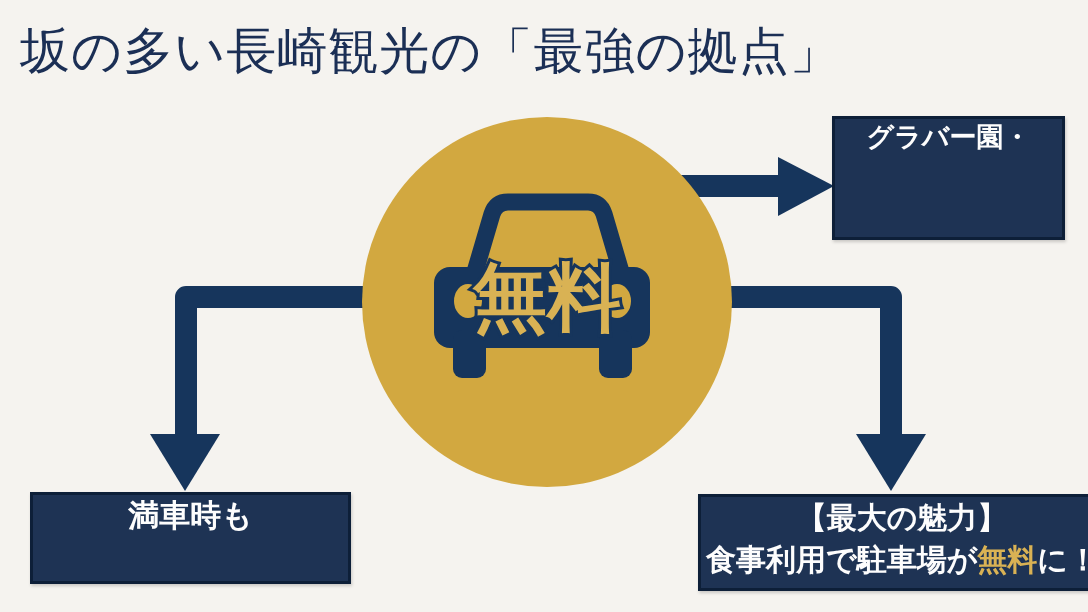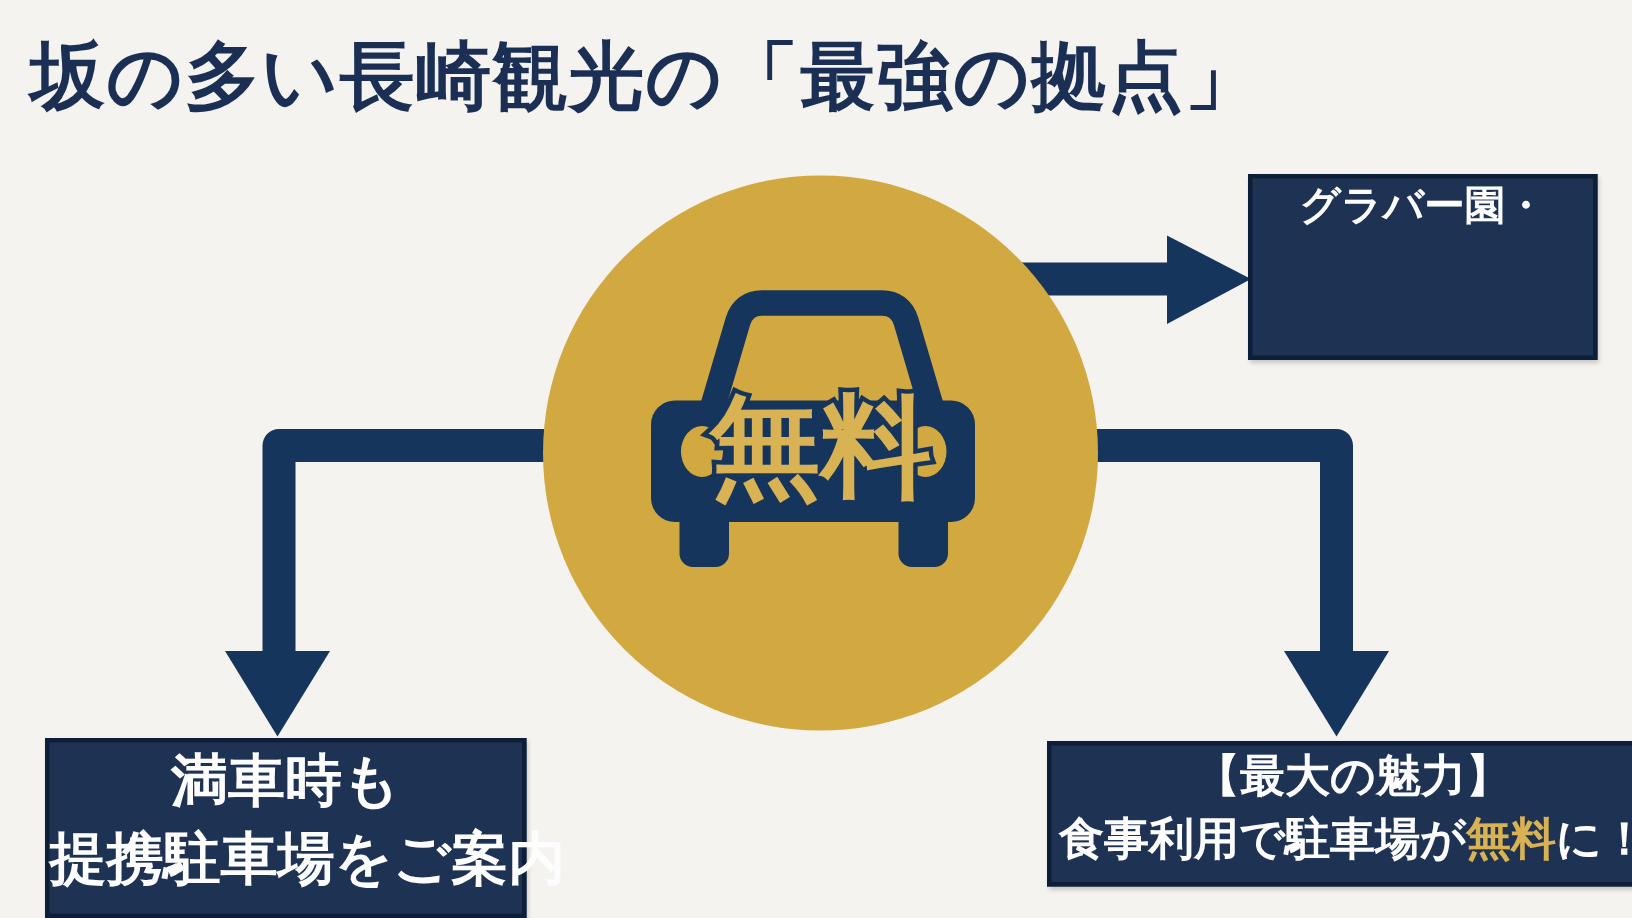--- a/index.html
+++ b/index.html
@@ -18,21 +18,21 @@
     position:relative;
     width:1088px;height:612px;
     background:var(--bg);
     overflow:hidden;
     font-family:"Liberation Sans","DejaVu Sans",sans-serif;
   }
   .title{
     position:absolute;
     left:20px;top:18px;
     font-family:"DejaVu Serif","Liberation Serif",serif;
-    font-weight:bold;
+    font-weight:normal;
     font-size:50px;
     letter-spacing:1px;
     color:var(--title-navy);
     white-space:nowrap;
   }
   svg.diagram{
     position:absolute;left:0;top:0;width:1088px;height:612px;
   }
   .arrow-shape{stroke:var(--navy);stroke-width:22;fill:none;stroke-linejoin:round;}
   .arrow-head{fill:var(--navy);stroke:none;}
@@ -59,22 +59,22 @@
     text-align:center;
     display:flex;
     flex-direction:column;
     box-shadow:1px 2px 3px rgba(0,0,0,0.18);
   }
   .box-glover{
     left:832px;top:116px;width:233px;height:124px;
     font-size:27px;line-height:1.40;
   }
   .box-full{
-    left:30px;top:492px;width:321px;height:120px;
-    font-size:38px;line-height:1.38;
+    left:30px;top:492px;width:321px;height:92px;
+    font-size:31px;line-height:1.38;
   }
   .box-meal{
     left:666px;top:494px;width:408px;height:97px;
     font-size:30px;line-height:1.40;margin-left:32px;
   }
   .hl-gold{color:var(--gold-text);}
   .box-line{white-space:nowrap;}
 </style>
 </head>
 <body>
@@ -110,19 +110,18 @@
     <text class="car-label" x="547" y="323">無料</text>
   </g>
 </svg>
 
 <div class="info-box box-glover">
   <div class="box-line">グラバー園・</div>
 </div>
 
 <div class="info-box box-full">
   <div class="box-line">満車時も</div>
-  <div class="box-line">提携駐車場をご案内</div>
 </div>
 
 <div class="info-box box-meal">
   <div class="box-line">【最大の魅力】</div>
   <div class="box-line"><span>食事利用で駐車場が</span><span class="hl-gold">無料</span><span>に！</span></div>
 </div>
 
 </body></html>

